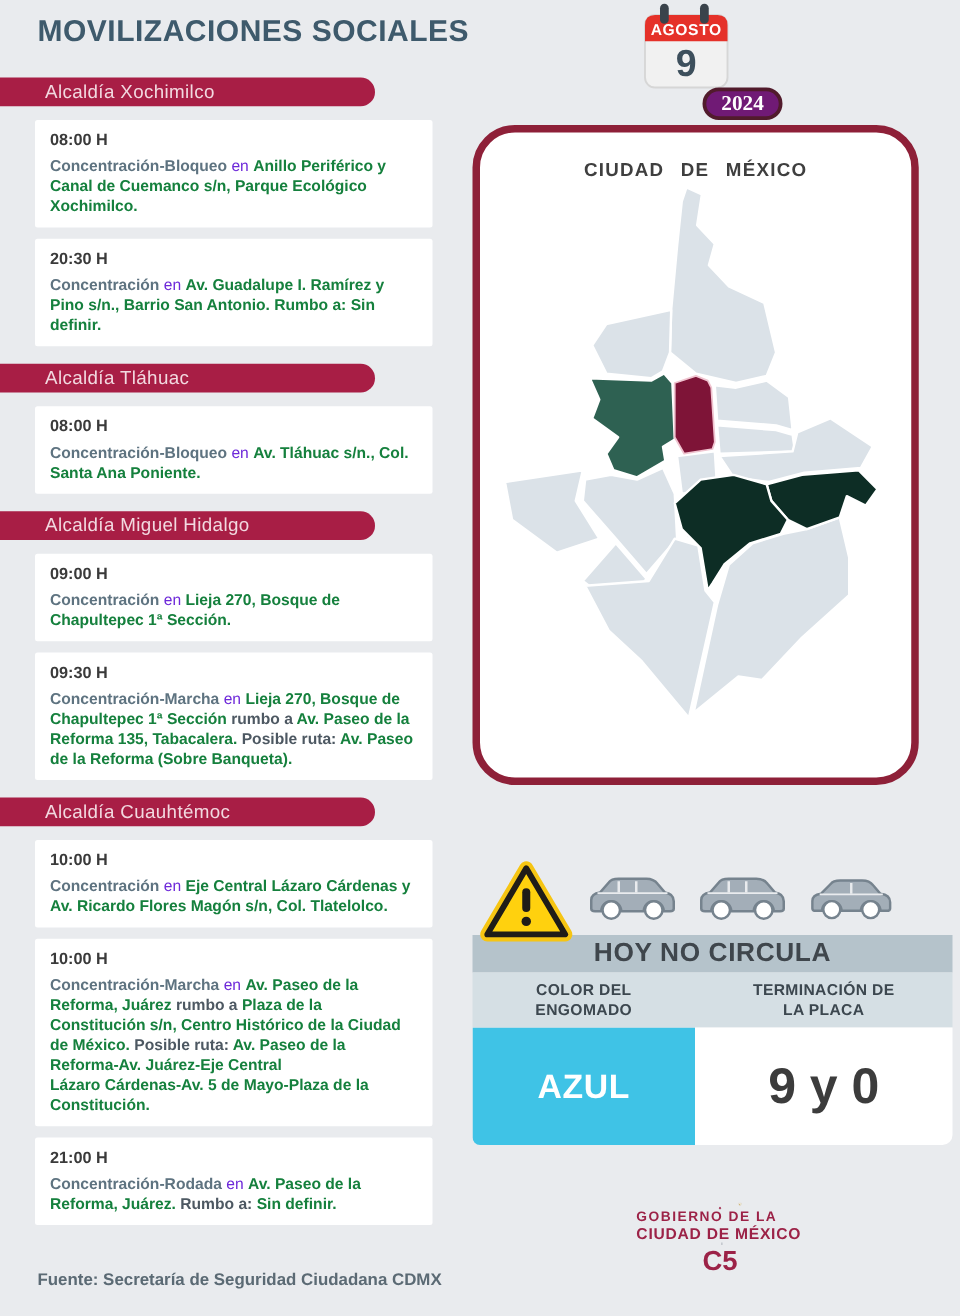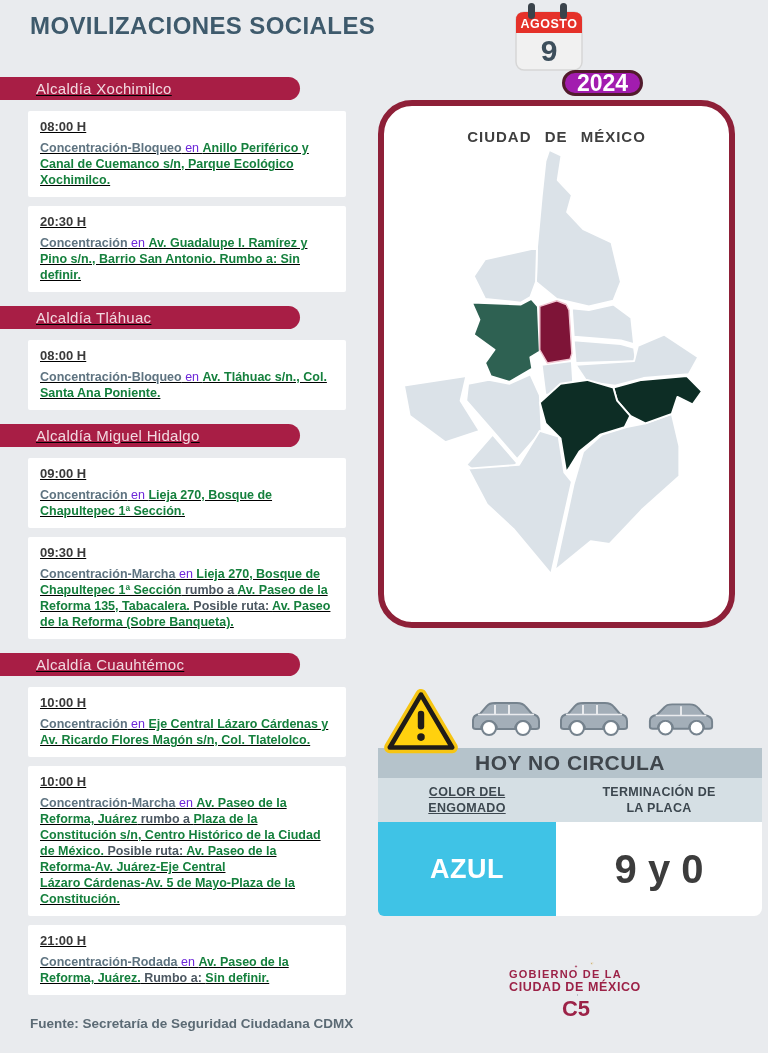--- a/index.html
+++ b/index.html
@@ -3,26 +3,26 @@
 <meta charset="utf-8">
 <style>
   html,body{margin:0;padding:0;background:#ffffff;}
   .page{position:relative;width:768px;height:1053px;background:#e9ebee;overflow:hidden;
         font-family:"Liberation Sans", sans-serif;}
 
   
   .page-title{position:absolute;left:30px;top:12px;margin:0;font-size:24px;font-weight:bold;
               color:#3e5a6c;letter-spacing:.4px;}
   .calendar{position:absolute;left:510px;top:2px;width:80px;height:76px;z-index:2;}
-  .year-badge{position:absolute;left:562px;top:70px;z-index:3;background:#a21caf;
-              border:3px solid #511b2c;border-radius:15px;color:#fff;font-size:23px;
-              font-weight:bold;padding:0 12px;line-height:20px;}
-
-  
-  .sections{position:absolute;left:0;top:75px;width:362px;text-decoration:underline;}
+  .year-badge{position:absolute;left:562px;top:70px;z-index:3;background:#701a75;
+              border:3px solid #511b2c;border-radius:15px;color:#fff;font-size:17px;
+              font-weight:bold;padding:0 12px;line-height:20px;font-family:Liberation Serif, serif;}
+
+  
+  .sections{position:absolute;left:0;top:60px;width:362px;}
   .section-header{background:#a81e45;color:#f2d9e0;width:300px;height:23px;line-height:23px;
                   border-radius:0 12px 12px 0;padding-left:36px;font-size:15px;
                   letter-spacing:.3px;margin:14px 0 11px;box-sizing:border-box;}
   .section:first-child .section-header{margin-top:2px;}
   .event-card{background:#ffffff;width:318px;margin:0 0 9px 28px;padding:8px 12px 9px;
               box-sizing:border-box;border-radius:2px;}
   .event-time{font-size:13px;font-weight:bold;color:#3a3a3a;margin-bottom:6px;}
   .event-text{font-size:12.5px;line-height:1.28;}
   .seg-plain{color:#6d28d9;}
   .seg-muted{color:#5e7380;font-weight:bold;}
@@ -44,21 +44,21 @@
   .warning{position:absolute;left:5px;top:2px;z-index:2;}
   .cars{position:absolute;left:92px;top:10px;display:flex;gap:16px;}
   .hnc-banner{position:absolute;left:0;top:62px;width:100%;height:30px;background:#b5c3cb;
               text-align:center;line-height:30px;font-size:21px;font-weight:bold;
               color:#3f464c;letter-spacing:.5px;}
   .hnc-cols{position:absolute;left:0;top:92px;width:100%;height:44px;background:#d5dfe4;
             display:flex;}
   .hnc-col{display:flex;align-items:center;justify-content:center;text-align:center;
            font-size:12.5px;font-weight:bold;color:#3c474f;white-space:pre-line;
            line-height:1.3;letter-spacing:.3px;}
-  .hnc-col.c1{width:178px;text-decoration:underline;}
+  .hnc-col.c1{width:178px;}
   .hnc-col.c2{width:206px;}
   .hnc-values{position:absolute;left:0;top:136px;width:100%;height:94px;display:flex;}
   .val-left{width:178px;display:flex;flex-direction:row;border-radius:0 0 0 6px;overflow:hidden;}
   .azul-cell{flex:1;background:#3fc3e6;color:#ffffff;font-size:27px;font-weight:bold;
              display:flex;align-items:center;justify-content:center;letter-spacing:.5px;}
   .holo-note{height:28px;background:#17a6c3;color:#ffffff;font-size:13px;font-weight:bold;
              display:flex;align-items:center;justify-content:center;}
   .val-right{width:206px;background:#ffffff;color:#3c3c3c;font-size:40px;font-weight:bold;
              display:flex;align-items:center;justify-content:center;border-radius:0 0 8px 0;}
 

